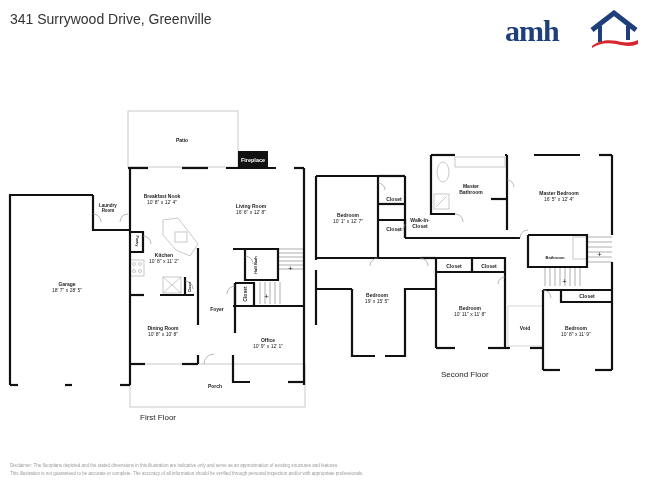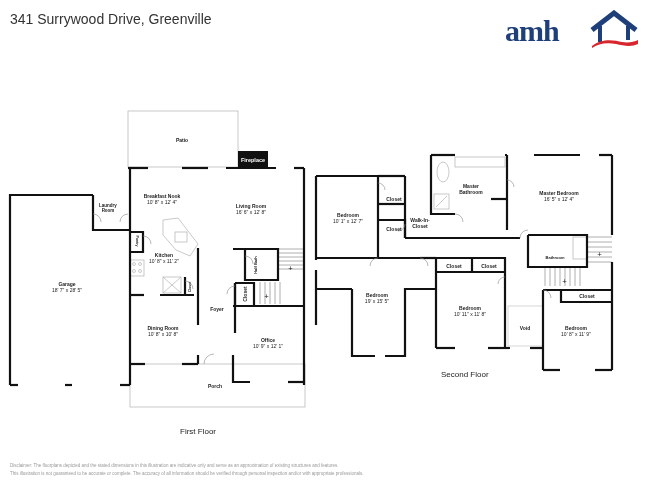--- a/index.html
+++ b/index.html
@@ -214,21 +214,21 @@
 <div class="lbl" style="left:190px;top:284px;font-size:3.5px;transform:translateX(-50%) rotate(-90deg);">Closet</div>
 <div class="lbl" style="left:245px;top:291px;transform:translateX(-50%) rotate(-90deg);">Closet</div>
 <div class="lbl" style="left:67px;top:281px;">Garage</div>
 <div class="dim" style="left:67px;top:287px;">18' 7" x 28' 5"</div>
 <div class="lbl" style="left:217px;top:306px;">Foyer</div>
 <div class="lbl" style="left:163px;top:325px;">Dining Room</div>
 <div class="dim" style="left:163px;top:331px;">10' 8" x 10' 8"</div>
 <div class="lbl" style="left:268px;top:337px;">Office</div>
 <div class="dim" style="left:268px;top:343px;">10' 9" x 12' 1"</div>
 <div class="lbl" style="left:215px;top:383px;">Porch</div>
-<div class="floor-title" style="left:140px;top:427px;margin-left:40px;">First Floor</div>
+<div class="floor-title" style="left:140px;top:413px;">First Floor</div>
 
 <div class="lbl" style="left:348px;top:212px;">Bedroom</div>
 <div class="dim" style="left:348px;top:218px;">10' 1" x 12' 7"</div>
 <div class="lbl" style="left:394px;top:196px;">Closet</div>
 <div class="lbl" style="left:394px;top:226px;">Closet</div>
 <div class="lbl" style="left:420px;top:217px;">Walk-In-</div>
 <div class="lbl" style="left:420px;top:223px;">Closet</div>
 <div class="lbl" style="left:471px;top:183px;">Master</div>
 <div class="lbl" style="left:471px;top:189px;">Bathroom</div>
 <div class="lbl" style="left:559px;top:190px;">Master Bedroom</div>

